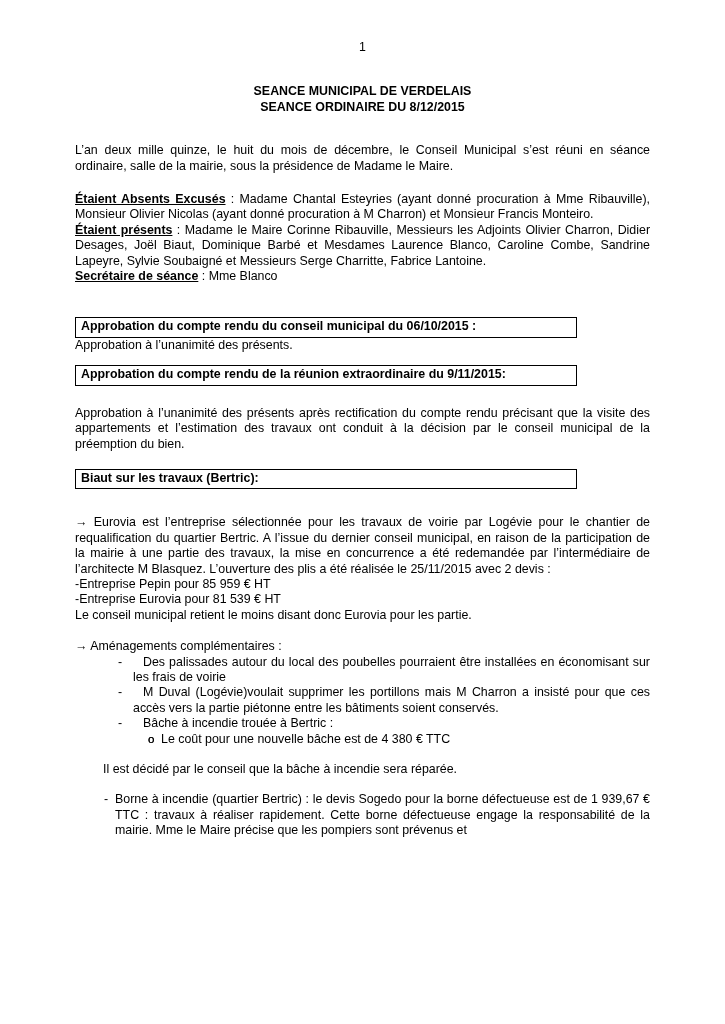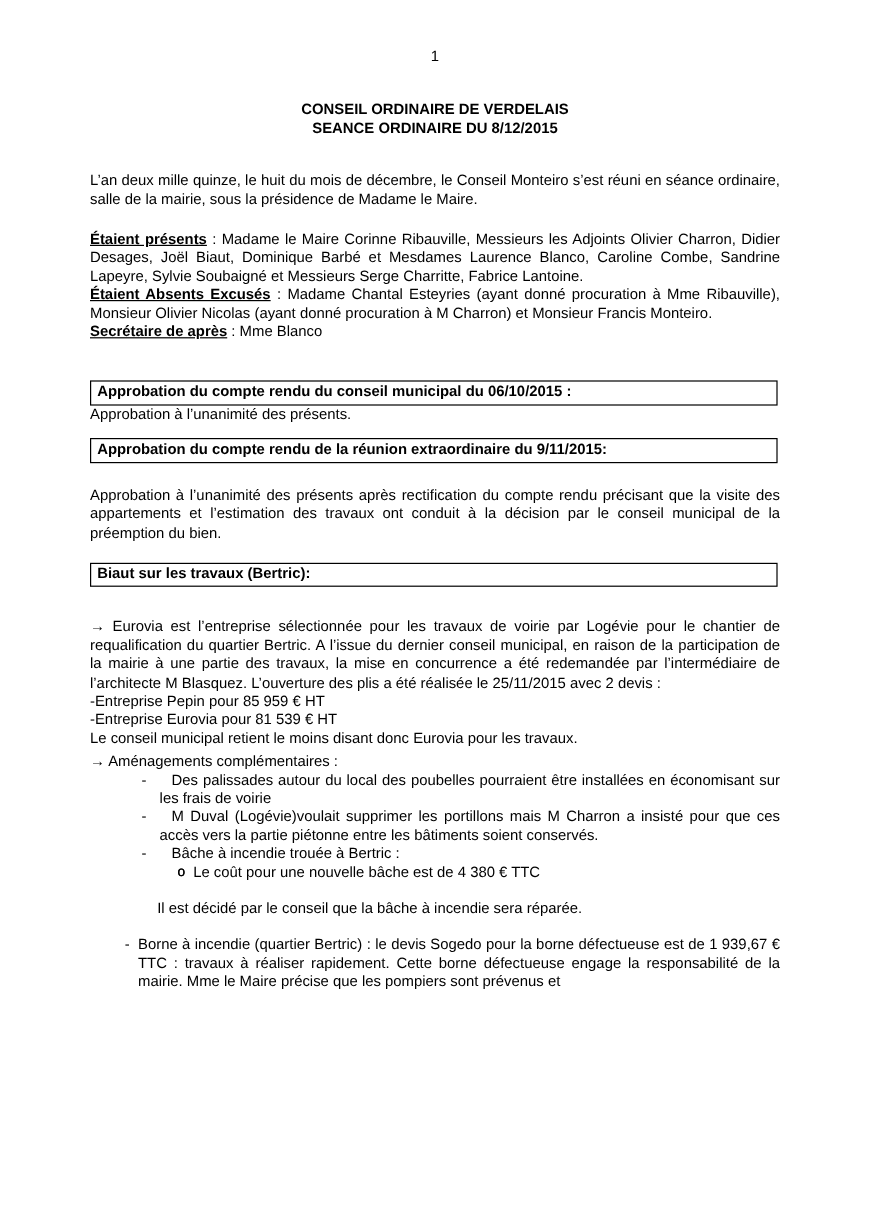--- a/index.html
+++ b/index.html
@@ -19,77 +19,77 @@
   p, .line { margin: 0; }
 
   .attendance { margin-top: 18px; }
   .bu { font-weight: bold; text-decoration: underline; }
 
   .hbox {
     border: 1px solid #000000;
     padding: 1px 4px 2px 5px;
     font-weight: bold;
     box-sizing: border-box;
-    width: 573px;
+    width: 502px;
   }
   .hbox1 { margin-top: 33px; }
   .p1 { }
   .hbox2 { margin-top: 12px; }
   .p2 { margin-top: 20px; }
   .hbox3 { margin-top: 17px; }
 
   .eurovia { margin-top: 26px; }
-  .amen-heading { margin-top: 4px; }
+  .amen-heading { margin-top: 16px; }
 
   .li { position: relative; }
   .li .marker { position: absolute; top: 0; }
   .li-dash .marker { left: 43px; }
   .li-dash .litext { margin-left: 58px; text-align: justify; text-indent: 10px; }
   .li-sub .marker { left: 73px; font-size: 11.5px; }
   .li-sub .litext { margin-left: 86px; text-align: justify; }
   .li-borne { margin-top: 15px; }
   .li-borne .marker { left: 29px; }
   .li-borne .litext { margin-left: 40px; text-align: justify; text-indent: 0; }
-  .note { margin-top: 15px; margin-left: 56px; }
+  .note { margin-top: 15px; margin-left: 28px; }
 </style>
 </head>
 <body>
 
 <div class="sheet">
   <div class="content">
 
     <div class="page-number">1</div>
 
     <div class="doc-title">
-      <div class="line">CONSEIL ORDINAIRE DE VERDELAIS</div>
+      <div class="line">SEANCE MUNICIPAL DE VERDELAIS</div>
       <div class="line">SEANCE ORDINAIRE DU 8/12/2015</div>
     </div>
 
-    <p class="intro just">L’an deux mille quinze, le huit du mois de décembre, le Conseil Monteiro s’est réuni en séance ordinaire, salle de la mairie, sous la présidence de Madame le Maire.</p>
+    <p class="intro just">L’an deux mille quinze, le huit du mois de décembre, le Conseil Municipal s’est réuni en séance ordinaire, salle de la mairie, sous la présidence de Madame le Maire.</p>
 
     <div class="attendance">
+      <p class="just"><span class="bu">Étaient Absents Excusés</span><span> : Madame Chantal Esteyries (ayant donné procuration à Mme Ribauville), Monsieur Olivier Nicolas (ayant donné procuration à M Charron) et Monsieur Francis Monteiro.</span></p>
       <p class="just"><span class="bu">Étaient présents</span><span> : Madame le Maire Corinne Ribauville, Messieurs les Adjoints Olivier Charron, Didier Desages, Joël Biaut, Dominique Barbé et Mesdames Laurence Blanco, Caroline Combe, Sandrine Lapeyre, Sylvie Soubaigné et Messieurs Serge Charritte, Fabrice Lantoine.</span></p>
-      <p class="just"><span class="bu">Étaient Absents Excusés</span><span> : Madame Chantal Esteyries (ayant donné procuration à Mme Ribauville), Monsieur Olivier Nicolas (ayant donné procuration à M Charron) et Monsieur Francis Monteiro.</span></p>
-      <p><span class="bu">Secrétaire de après</span><span> : Mme Blanco</span></p>
+      <p><span class="bu">Secrétaire de séance</span><span> : Mme Blanco</span></p>
     </div>
 
     <div class="hbox hbox1">Approbation du compte rendu du conseil municipal du 06/10/2015 :</div>
 
     <p class="p1">Approbation à l’unanimité des présents.</p>
 
     <div class="hbox hbox2">Approbation du compte rendu de la réunion extraordinaire du 9/11/2015:</div>
 
     <p class="p2 just">Approbation à l’unanimité des présents après rectification du compte rendu précisant que la visite des appartements et l’estimation des travaux ont conduit à la décision par le conseil municipal de la préemption du bien.</p>
 
     <div class="hbox hbox3">Biaut sur les travaux (Bertric):</div>
 
     <p class="eurovia just">→ Eurovia est l’entreprise sélectionnée pour les travaux de voirie par Logévie pour le chantier de requalification du quartier Bertric. A l’issue du dernier conseil municipal, en raison de la participation de la mairie à une partie des travaux, la mise en concurrence a été redemandée par l’intermédiaire de l’architecte M Blasquez. L’ouverture des plis a été réalisée le 25/11/2015 avec 2 devis :</p>
     <div class="line">-Entreprise Pepin pour 85 959 € HT</div>
     <div class="line">-Entreprise Eurovia pour 81 539 € HT</div>
-    <div class="line">Le conseil municipal retient le moins disant donc Eurovia pour les travaux.</div>
+    <div class="line">Le conseil municipal retient le moins disant donc Eurovia pour les partie.</div>
 
     <div class="amen-heading">→ Aménagements complémentaires :</div>
 
     <div class="li li-dash">
       <span class="marker">-</span>
       <div class="litext">Des palissades autour du local des poubelles pourraient être installées en économisant sur les frais de voirie</div>
     </div>
     <div class="li li-dash">
       <span class="marker">-</span>
       <div class="litext">M Duval (Logévie)voulait supprimer les portillons mais M Charron a insisté pour que ces accès vers la partie piétonne entre les bâtiments soient conservés.</div>

